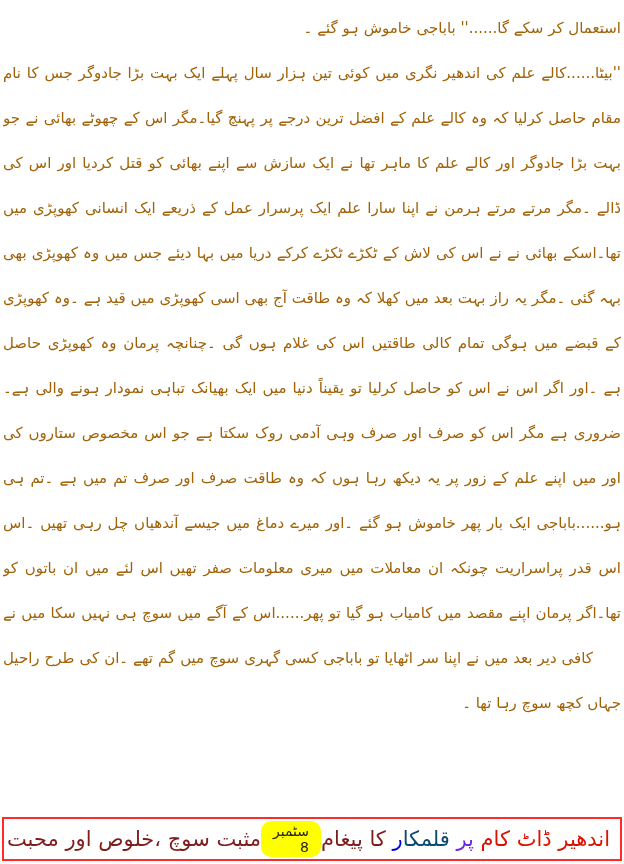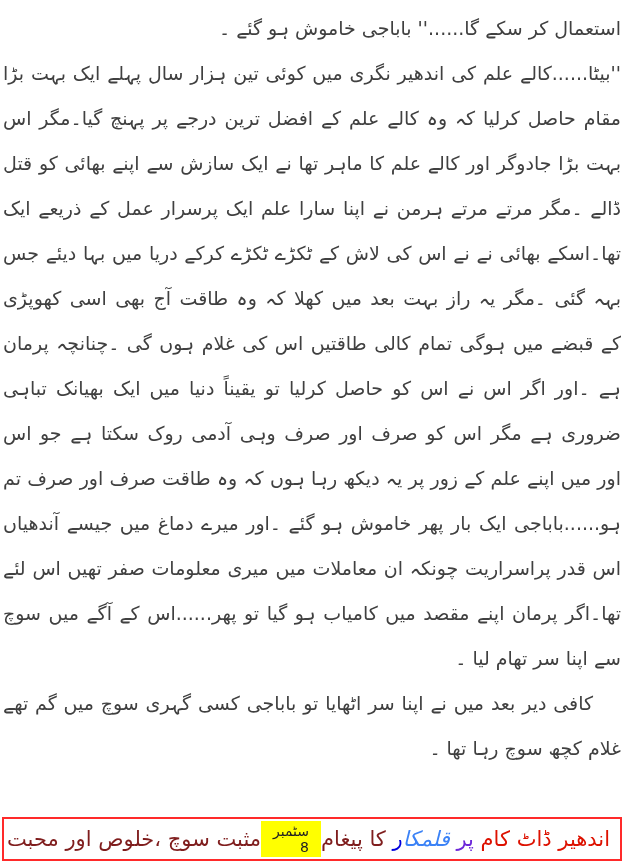--- a/index.html
+++ b/index.html
@@ -12,24 +12,24 @@
     direction:rtl;
   }
   .text-block{
     position:absolute;
     top:6px;right:3px;left:3px;
     color:#000000;
   }
   .tline{
     height:45px;
     line-height:45px;
-    font-size:19px;
+    font-size:15px;
     white-space:nowrap;
     overflow:hidden;
-    color:#404040;
+    color:#a16207;
   }
   .tline.justify{
     white-space:normal;
     text-align:justify;
     text-align-last:justify;
   }
   .tline.start{ text-align:right; }
   .tline.indent{ padding-right:28px; }
   .footer{
     position:absolute;
@@ -53,20 +53,21 @@
     color:#7f1d1d;
     white-space:nowrap;
     direction:rtl;
   }
   .page-box{
     background:#ffff00;
     padding:2px 12px;
     font-size:14px;
     color:#222222;
     direction:rtl;
+    border-radius:10px;
   }
 </style>
 </head>
 <body>
 
 <div class="page">
 
   <div class="text-block">
     <div class="tline start">استعمال کر سکے گا......'' باباجی خاموش ہو گئے ۔</div>
     <div class="tline justify">''بیٹا......کالے علم کی اندھیر نگری میں کوئی تین ہزار سال پہلے ایک بہت بڑا جادوگر جس کا نام ہرمن تھا نے وہ</div>
@@ -75,26 +76,25 @@
     <div class="tline justify">ڈالے ۔مگر مرتے مرتے ہرمن نے اپنا سارا علم ایک پرسرار عمل کے ذریعے ایک انسانی کھوپڑی میں منتقل کردیا</div>
     <div class="tline justify">تھا۔اسکے بھائی نے نے اس کی لاش کے ٹکڑے ٹکڑے کرکے دریا میں بہا دیئے جس میں وہ کھوپڑی بھی اس میں</div>
     <div class="tline justify">بہہ گئی ۔مگر یہ راز بہت بعد میں کھلا کہ وہ طاقت آج بھی اسی کھوپڑی میں قید ہے ۔وہ کھوپڑی جہاں ہوگی اور جس</div>
     <div class="tline justify">کے قبضے میں ہوگی تمام کالی طاقتیں اس کی غلام ہوں گی ۔چنانچہ پرمان وہ کھوپڑی حاصل کرنے کے قریب پہنچ چکا</div>
     <div class="tline justify">ہے ۔اور اگر اس نے اس کو حاصل کرلیا تو یقیناً دنیا میں ایک بھیانک تباہی نمودار ہونے والی ہے۔جس کو روکنا بہت</div>
     <div class="tline justify">ضروری ہے مگر اس کو صرف اور صرف وہی آدمی روک سکتا ہے جو اس مخصوص ستاروں کی چال کے وقت پیدا ہوا ہو</div>
     <div class="tline justify">اور میں اپنے علم کے زور پر یہ دیکھ رہا ہوں کہ وہ طاقت صرف اور صرف تم میں ہے ۔تم ہی اسے روک سکتے</div>
     <div class="tline justify">ہو......باباجی ایک بار پھر خاموش ہو گئے ۔اور میرے دماغ میں جیسے آندھیاں چل رہی تھیں ۔اس جدید دور میں</div>
     <div class="tline justify">اس قدر پراسراریت چونکہ ان معاملات میں میری معلومات صفر تھیں اس لئے میں ان باتوں کو جھٹلا بھی نہیں سکتا</div>
     <div class="tline justify">تھا۔اگر پرمان اپنے مقصد میں کامیاب ہو گیا تو پھر......اس کے آگے میں سوچ ہی نہیں سکا میں نے دونوں ہاتھوں</div>
-    <div class="tline start">سے اپنا سر تھام لیا ۔</div>
     <div class="tline justify indent">کافی دیر بعد میں نے اپنا سر اٹھایا تو باباجی کسی گہری سوچ میں گم تھے ۔ان کی طرح راحیل بھی خلا میں تکتے</div>
-    <div class="tline start">غلام کچھ سوچ رہا تھا ۔</div>
+    <div class="tline start">جہاں کچھ سوچ رہا تھا ۔</div>
   </div>
 
   <div class="footer">
     <div class="footer-right">
-      <span style="color: rgb(221, 17, 0);">اندھیر ڈاٹ کام</span><span style="color: #6d28d9;"> پر </span><span style="color: #3b82f6; font-style: italic;">قلمکا</span><span style="color: rgb(0, 0, 221);">ر</span><span style="color: #7f1d1d;"> کا پیغام</span>
+      <span style="color: rgb(221, 17, 0);">اندھیر ڈاٹ کام</span><span style="color: #6d28d9;"> پر </span><span style="color: #0c4a6e;">قلمکا</span><span style="color: rgb(0, 0, 221);">ر</span><span style="color: #7f1d1d;"> کا پیغام</span>
     </div>
     <div class="page-box">سٹمبر 8</div>
     <div class="footer-left">مثبت سوچ ،خلوص اور محبت</div>
   </div>
 
 </div>
 
 </body></html>

